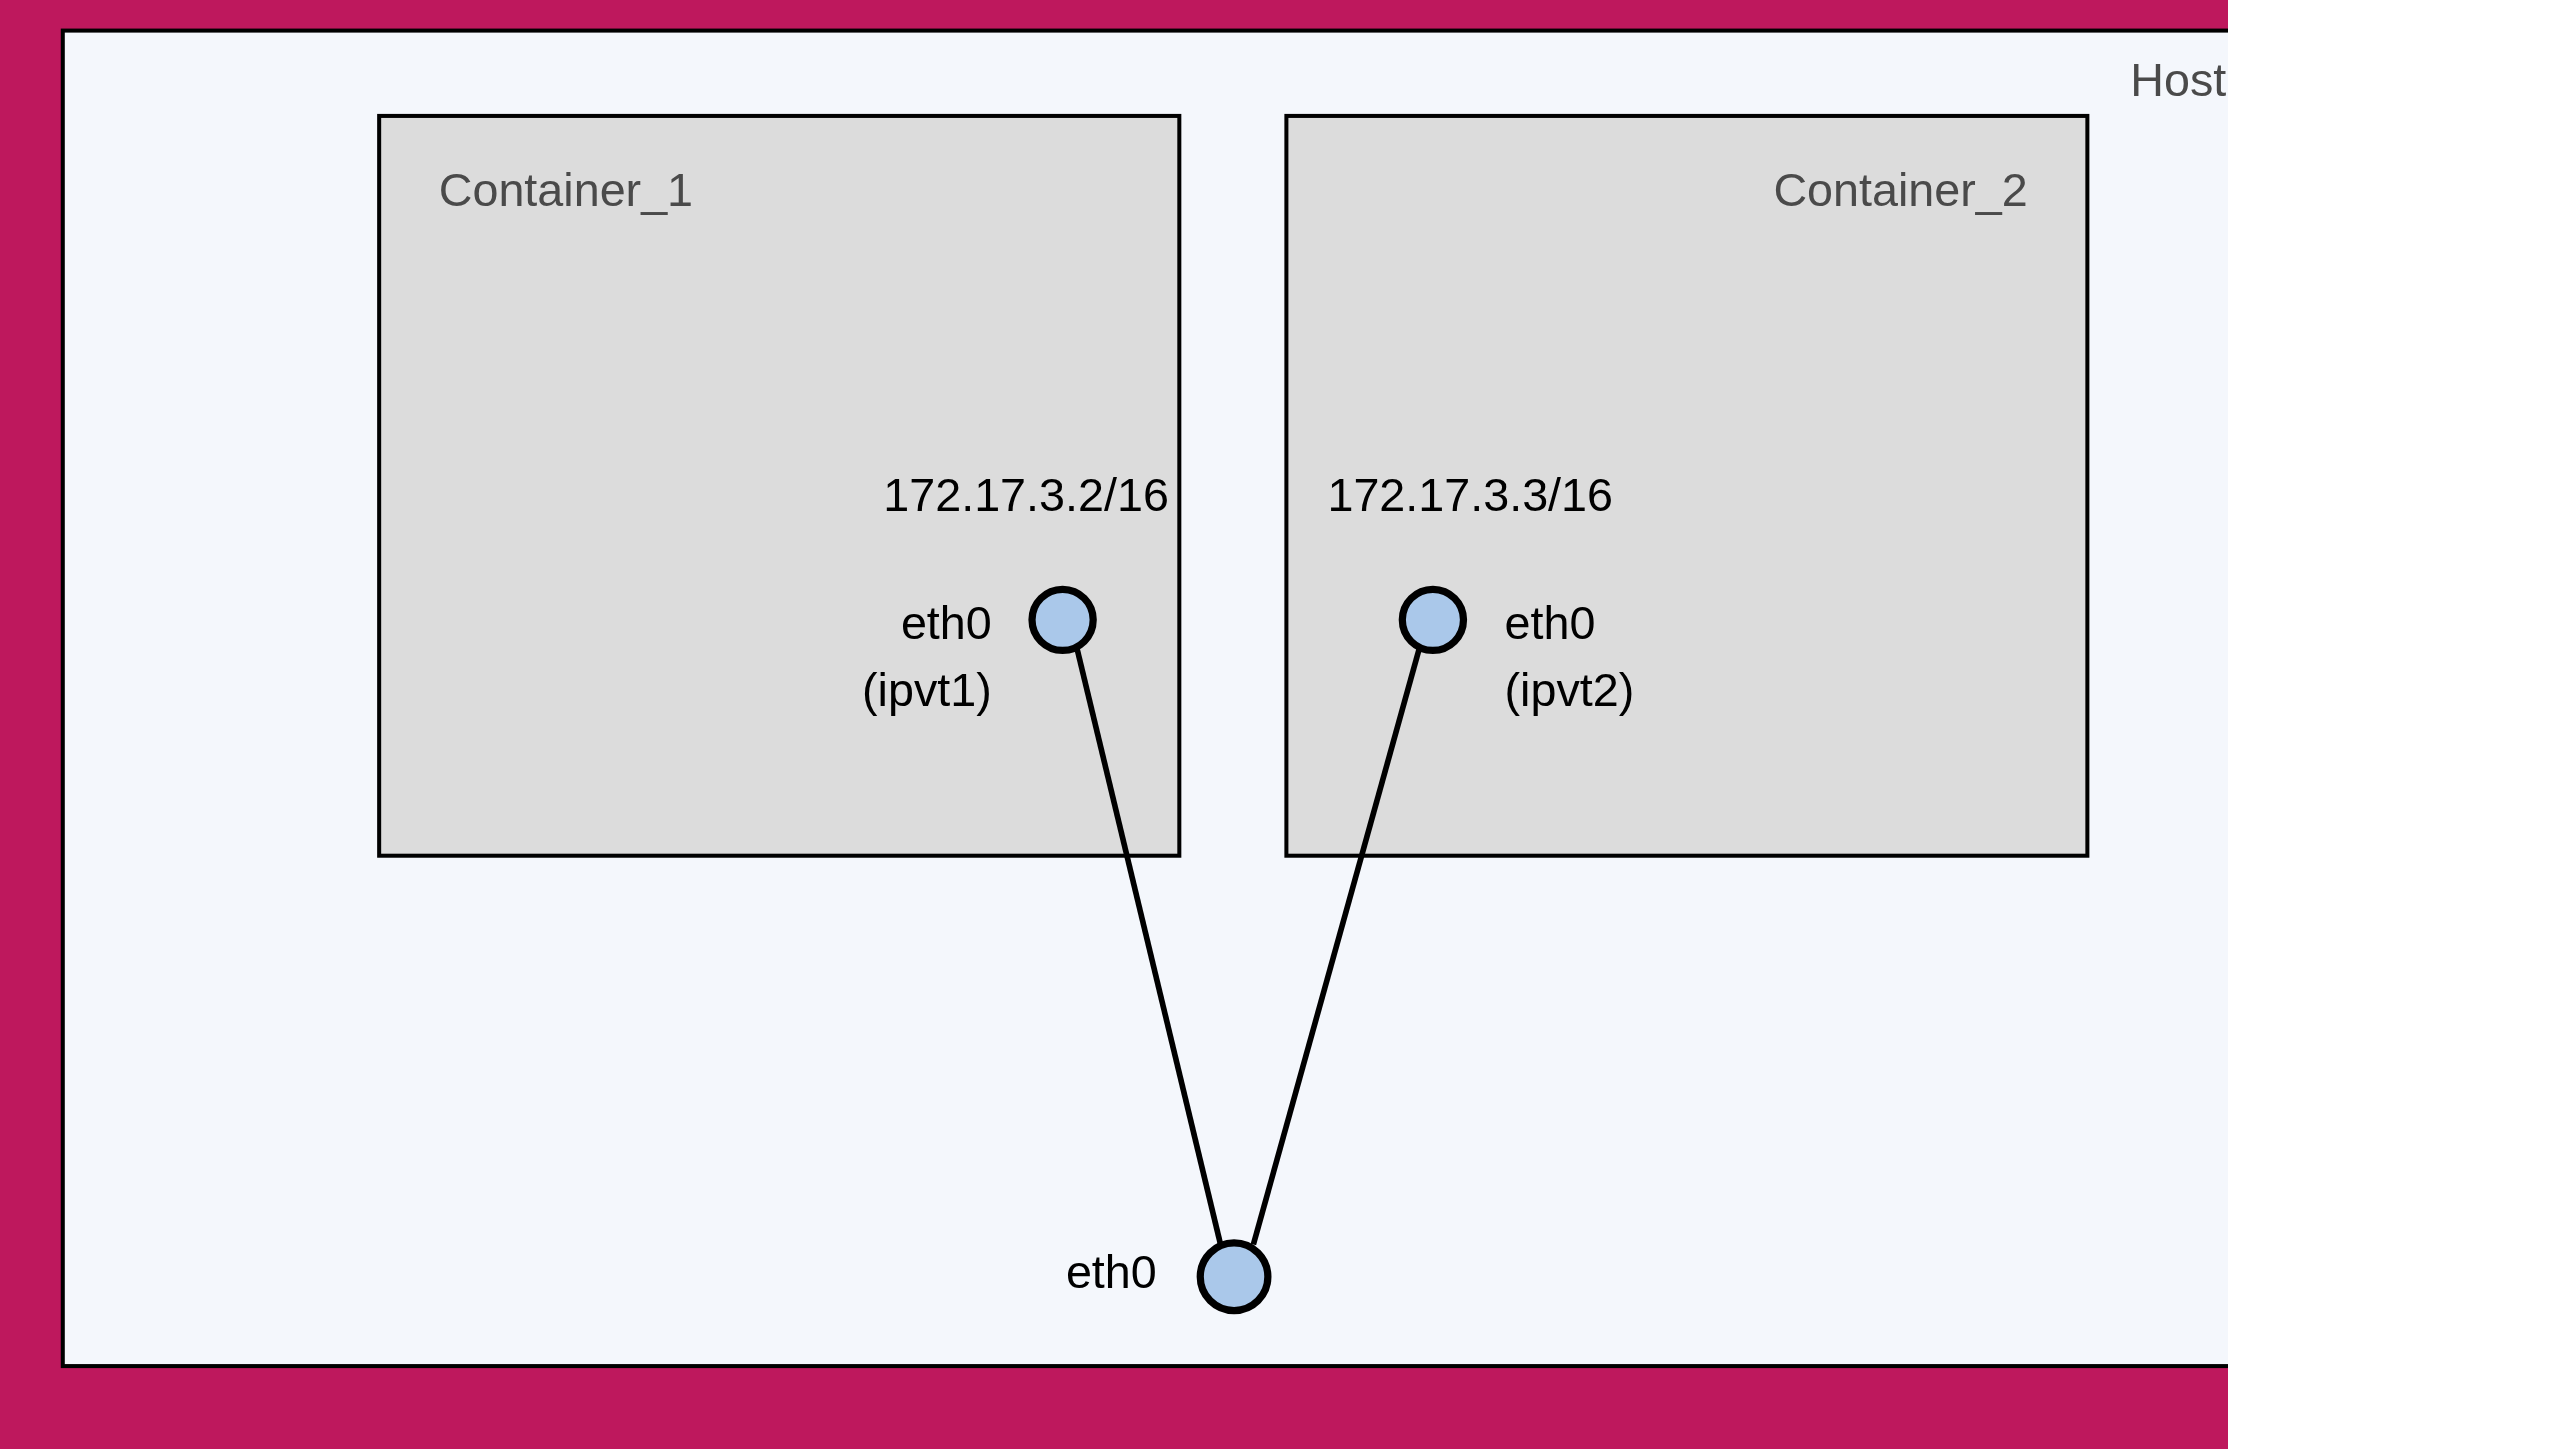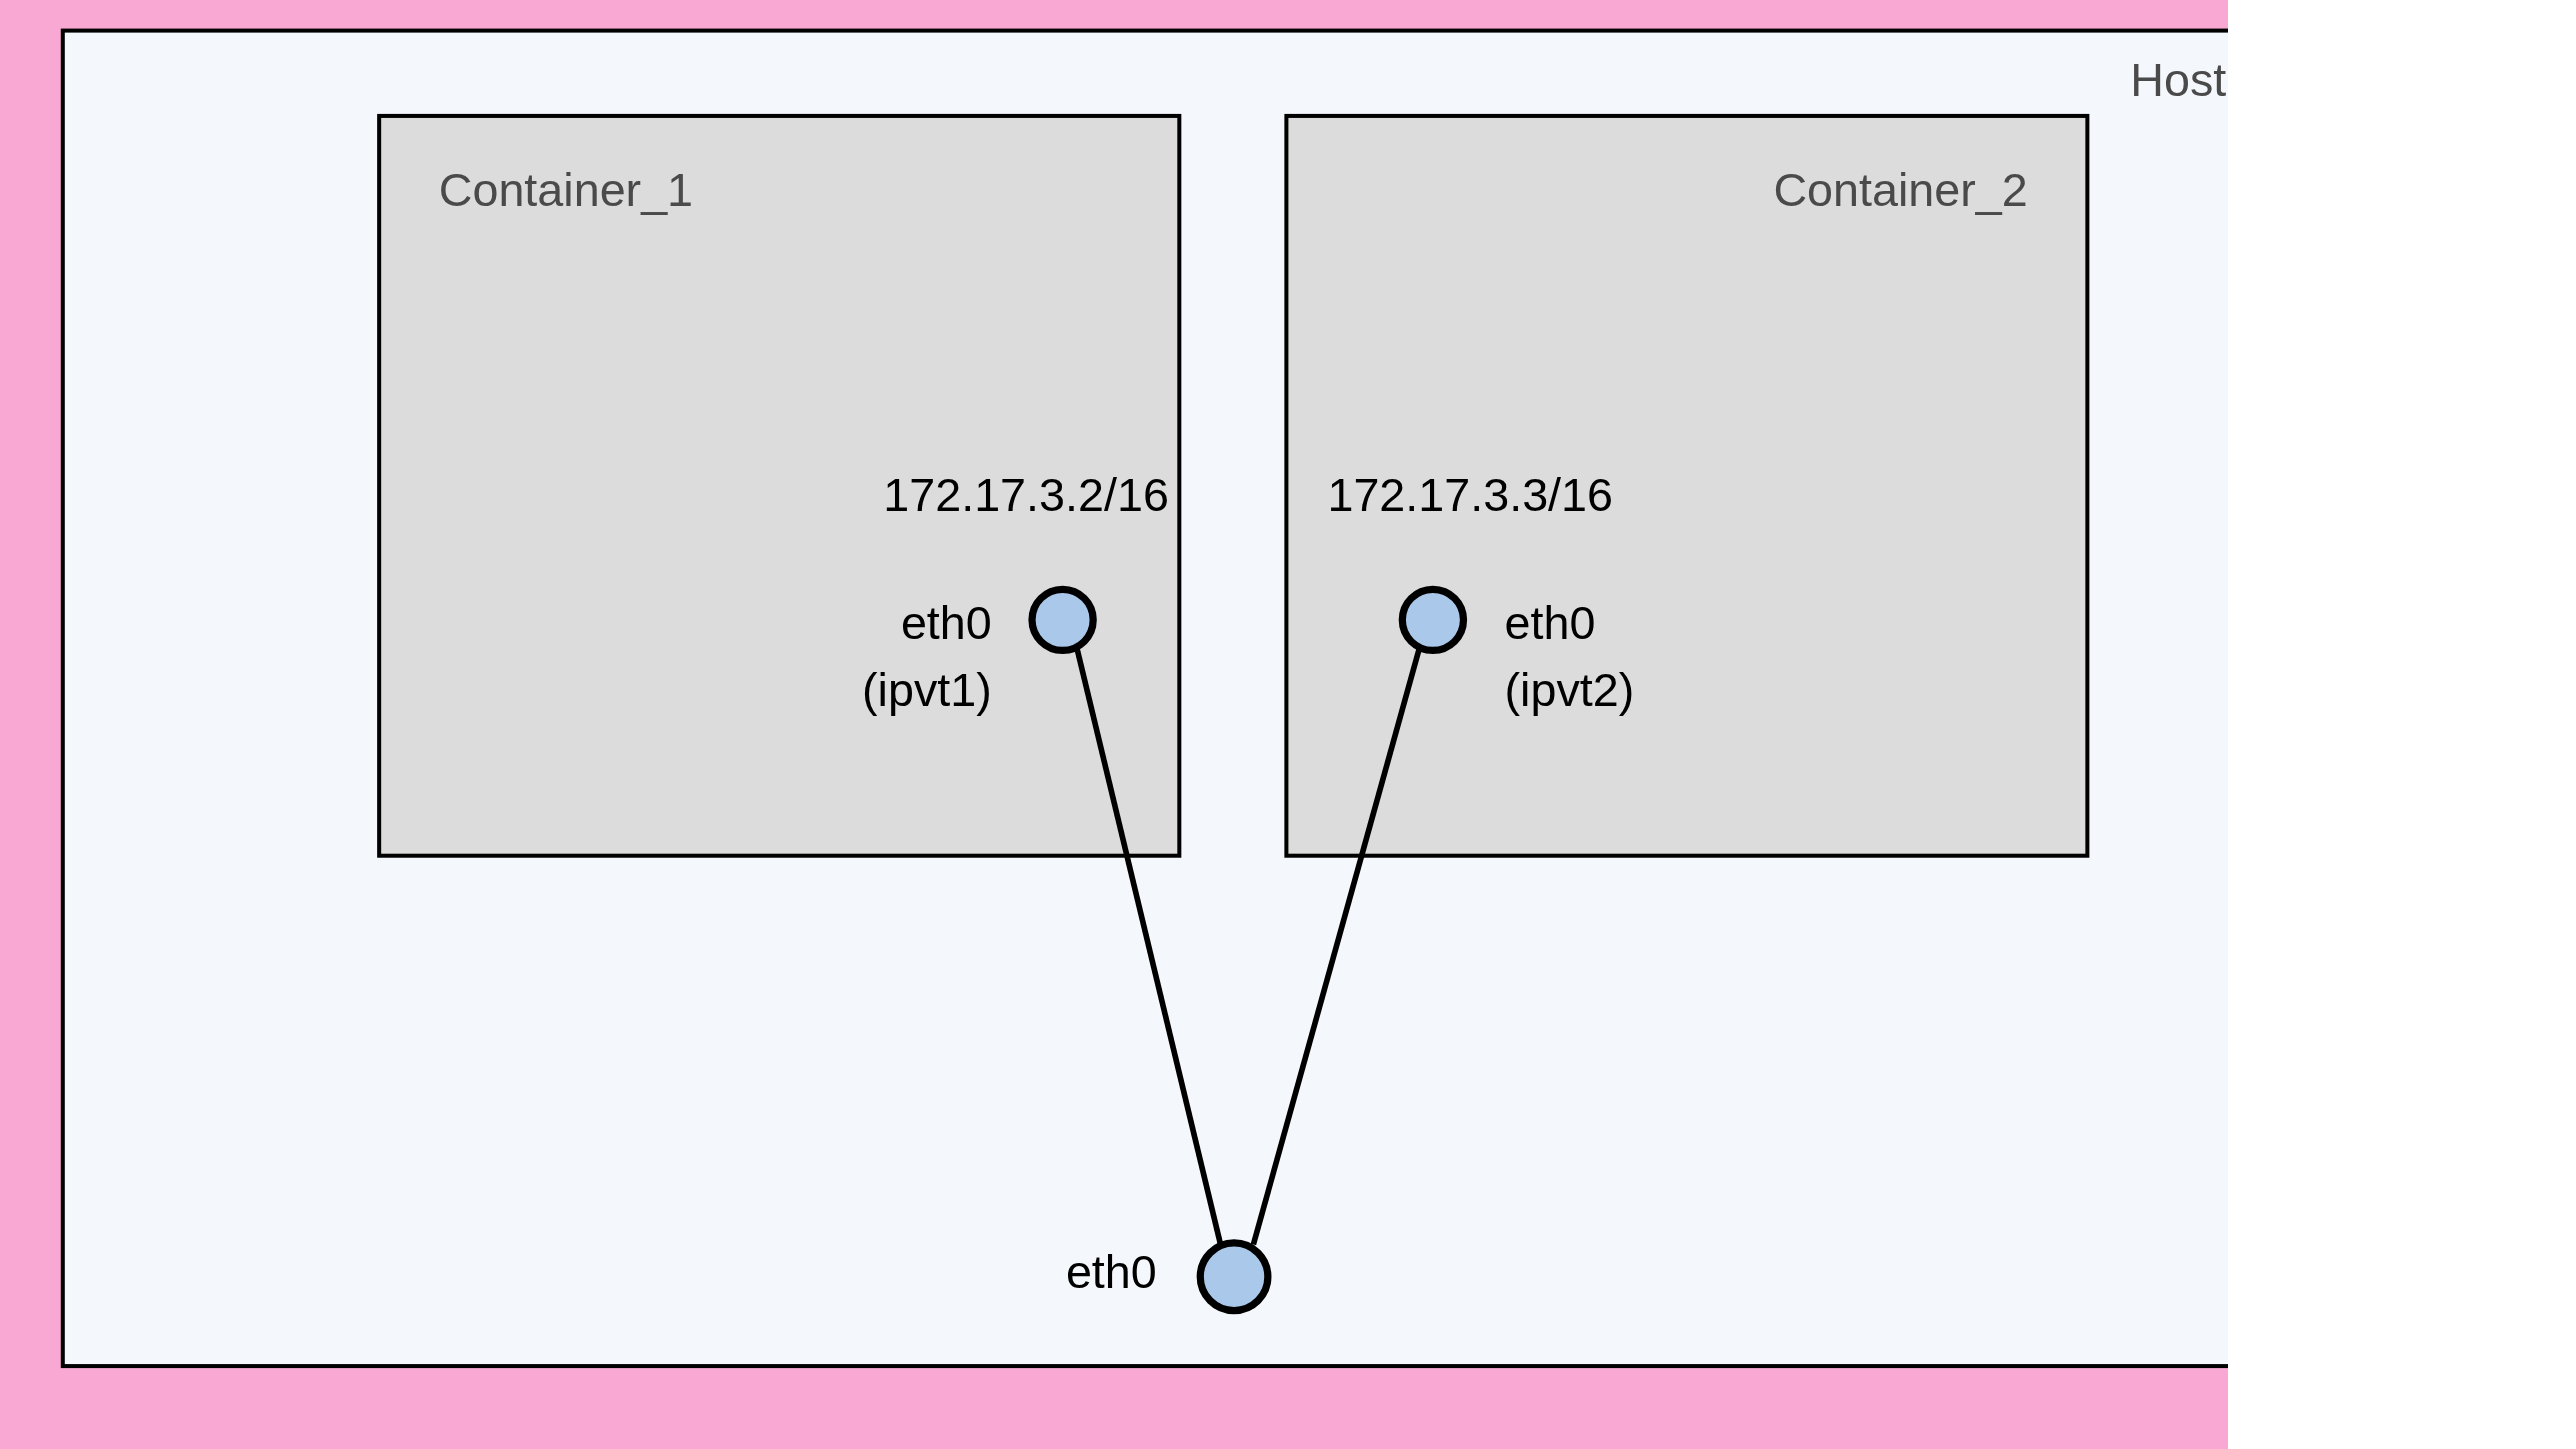--- a/index.html
+++ b/index.html
@@ -8,21 +8,21 @@
     padding: 0;
     background: #ffffff;
   }
   body {
     font-family: "Liberation Sans", sans-serif;
   }
   #canvas {
     position: relative;
     width: 2228px;
     height: 1449px;
-    background: #f9a8d4;
+    background: #be185d;
     overflow: hidden;
   }
   #diagram-svg {
     position: absolute;
     left: 0;
     top: 0;
     width: 2576px;
     height: 1449px;
   }
   .host-box-rect {

